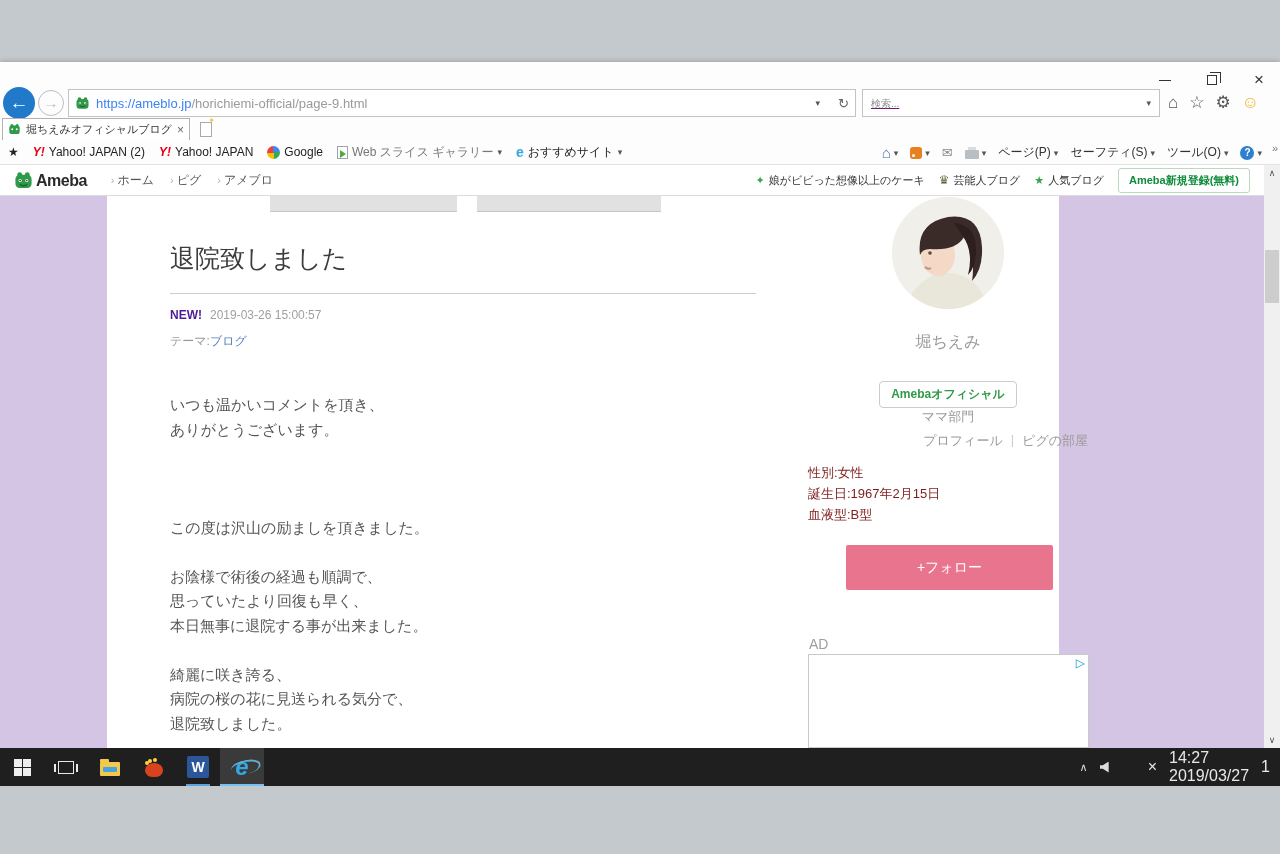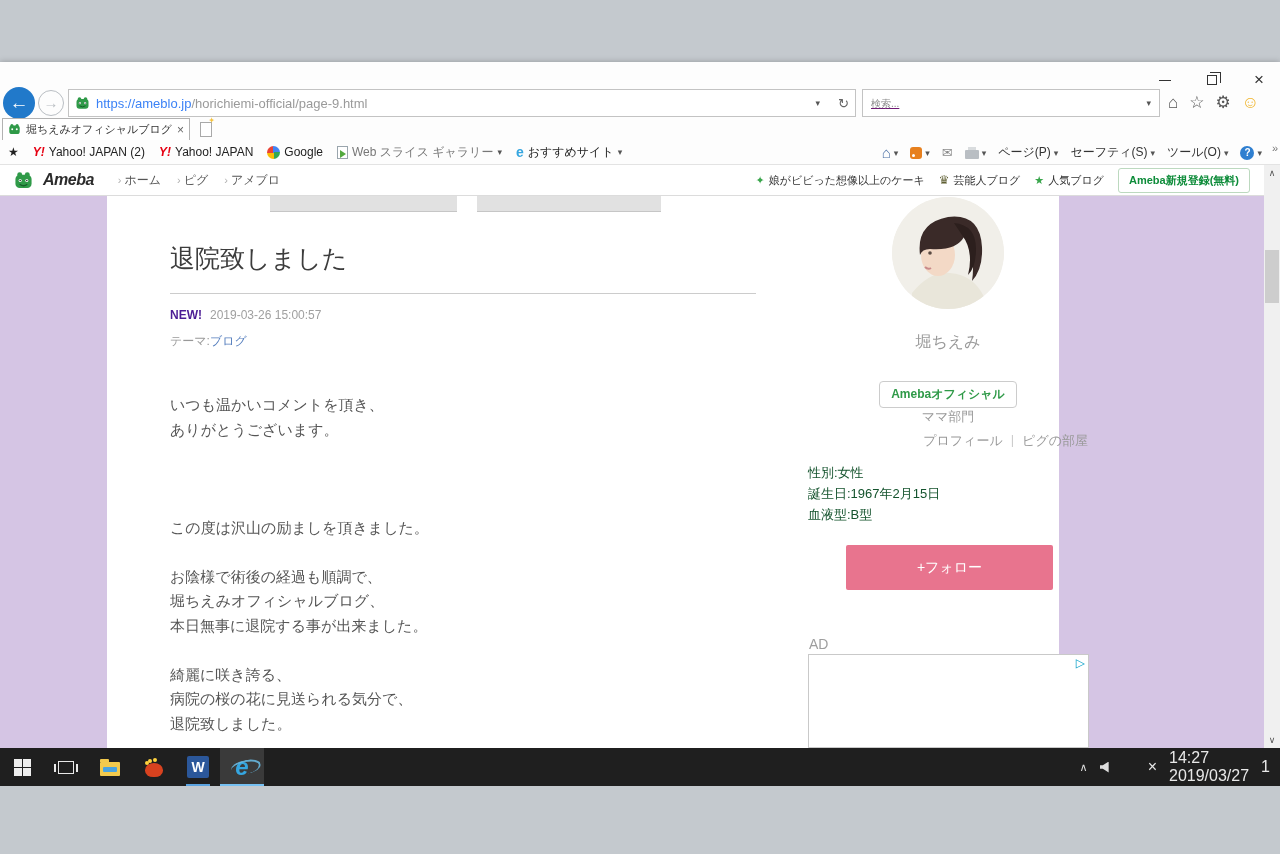--- a/index.html
+++ b/index.html
@@ -55,21 +55,21 @@
   .mailg { color:#8a8a8a; font-size:13px; }
   .printer { position:relative; width:14px; height:9px; background:#b9bec3; border-radius:1px; margin-top:3px; }
   .printer::before { content:''; position:absolute; left:3px; top:-3px; width:8px; height:3px; background:#d9dcde; }
   .helpc { width:14px; height:14px; border-radius:50%; background:#2f7fd0; color:#fff; font-size:10px; font-weight:bold; text-align:center; line-height:14px; }
   .overflow-chev { position:absolute; right:2px; top:80px; font-size:11px; color:#777; }
 
   
   .viewport { position:absolute; left:0; top:103px; width:1264px; height:583px; overflow:hidden; background:#d5c5e4; }
 
   .ameba-header { position:absolute; left:0; top:0; width:1264px; height:31px; background:#fff; border-bottom:1px solid #dcdcdc; display:flex; align-items:center; }
-  .ah-logo { display:flex; align-items:flex-start; gap:10px; padding-left:14px;font-style:italic; }
+  .ah-logo { display:flex; align-items:flex-end; gap:3px; padding-left:14px; }
   .ah-logo-text { font-size:16px; font-weight:bold; color:#2b2b2b; letter-spacing:-0.5px; }
   .ah-nav { display:flex; align-items:center; gap:16px; margin-left:24px; font-size:12px; color:#555; }
   .ah-nav-item { display:flex; align-items:center; gap:3px; }
   .nav-arr { color:#b0b0b0; font-size:11px; }
   .ah-right { position:absolute; right:14px; display:flex; align-items:center; gap:14px; font-size:11px; color:#333; }
   .promo { display:flex; align-items:center; gap:4px; white-space:nowrap; }
   .ic-green { color:#3aa64c; font-size:11px; }
   .ic-crown { color:#5f5f33; font-size:12px; }
   .signup-btn { border:1px solid #bcd9bf; border-radius:3px; background:#fff; color:#0e8c3a; font-weight:bold; font-size:11px; padding:4px 10px; }
 
@@ -93,21 +93,21 @@
 
   
   .avatar { position:absolute; left:892px; top:1px; width:112px; height:112px; border-radius:50%; overflow:hidden; background:#f1efe9; }
   .profile-name { position:absolute; left:848px; top:136px; width:200px; text-align:center; font-size:16px; color:#9a9a9a; }
   .badge-wrap { position:absolute; left:848px; top:172px; width:200px; text-align:center;margin-top:13px; }
   .official-badge { display:inline-block; border:1px solid #ccc; border-radius:4px; padding:4px 11px; font-size:12px; font-weight:bold; color:#2f9a48; background:#fff; }
   .division { position:absolute; left:848px; top:212px; width:200px; text-align:center; font-size:13px; color:#9a9a9a; }
   .profile-links { position:absolute; left:808px; top:236px; width:280px; text-align:center; font-size:13px; color:#9a9a9a; display:flex; justify-content:flex-end; gap:8px; }
   .plink { color:#9a9a9a; }
   .pl-div { color:#ccc; }
-  .detail-lines { position:absolute; left:808px; top:266px; font-size:13px; color:#14532d; line-height:21px; }
+  .detail-lines { position:absolute; left:808px; top:266px; font-size:13px; color:#7f1d1d; line-height:21px; }
   .follow-btn { position:absolute; left:846px; top:349px; width:207px; height:45px; background:#e8748e; border-radius:2px; color:#fff; font-size:14px; text-align:center; line-height:45px; }
   .ad-label { position:absolute; left:809px; top:440px; font-size:14px; color:#9e9e9e; }
   .ad-box { position:absolute; left:808px; top:458px; width:281px; height:94px; background:#fff; border:1px solid #c9c9c9; }
   .adchoices { position:absolute; right:3px; top:1px; color:#0aa0c8; font-size:12px; font-weight:bold; }
 
   
   .scrollbar { position:absolute; right:0; top:103px; width:16px; height:583px; background:#f0f0f0; }
   .sb-up, .sb-down { position:absolute; left:0; width:16px; height:16px; text-align:center; font-size:9px; color:#505050; line-height:16px; }
   .sb-up { top:0; } .sb-down { bottom:0; }
   .sb-thumb { position:absolute; left:1px; top:85px; width:14px; height:53px; background:#cdcdcd; }
@@ -352,21 +352,21 @@
           <div class="article-body">
 
           <div class="bline">いつも温かいコメントを頂き、</div>
               <div class="bline">ありがとうございます。</div>
               <div class="bline"></div>
               <div class="bline"></div>
               <div class="bline"></div>
               <div class="bline">この度は沢山の励ましを頂きました。</div>
               <div class="bline"></div>
               <div class="bline">お陰様で術後の経過も順調で、</div>
-              <div class="bline">堀ちえみオフィシャルブログ、</div>
+              <div class="bline">思っていたより回復も早く、</div>
               <div class="bline">本日無事に退院する事が出来ました。</div>
               <div class="bline"></div>
               <div class="bline">綺麗に咲き誇る、</div>
               <div class="bline">病院の桜の花に見送られる気分で、</div>
               <div class="bline">退院致しました。</div>
             </div>
         </div>
 
         <div class="avatar">
           <svg width="112" height="112" viewBox="0 0 112 112">

